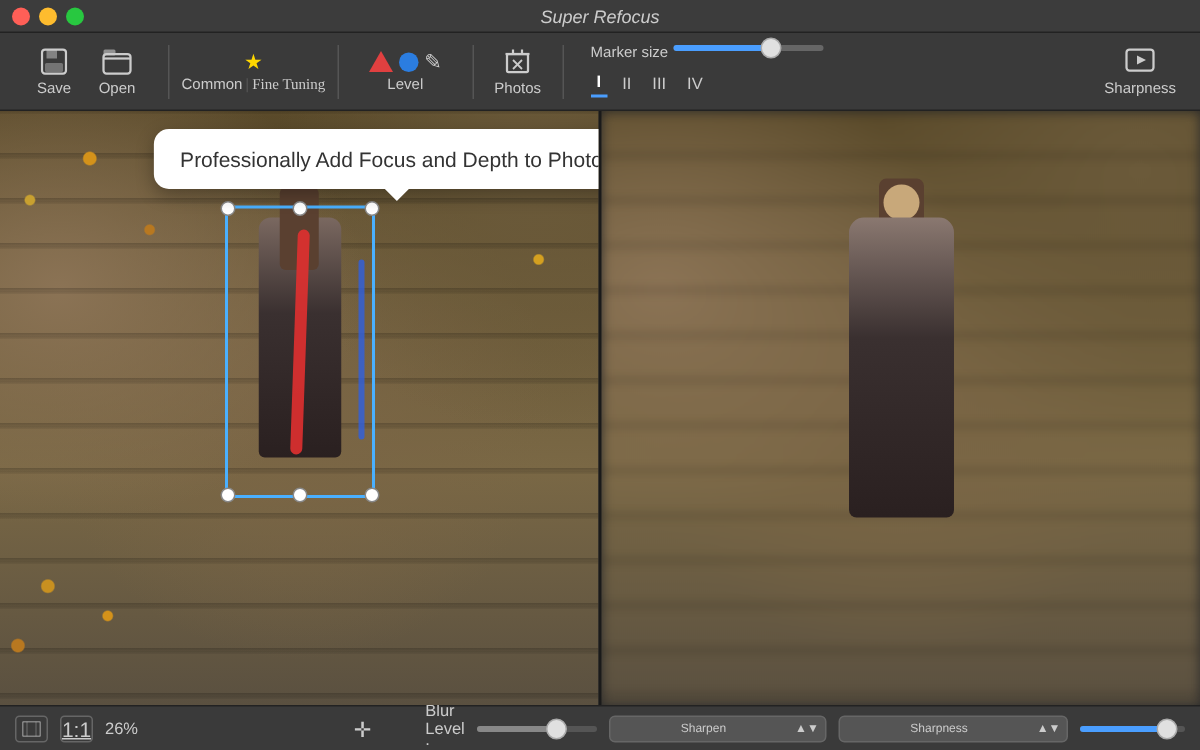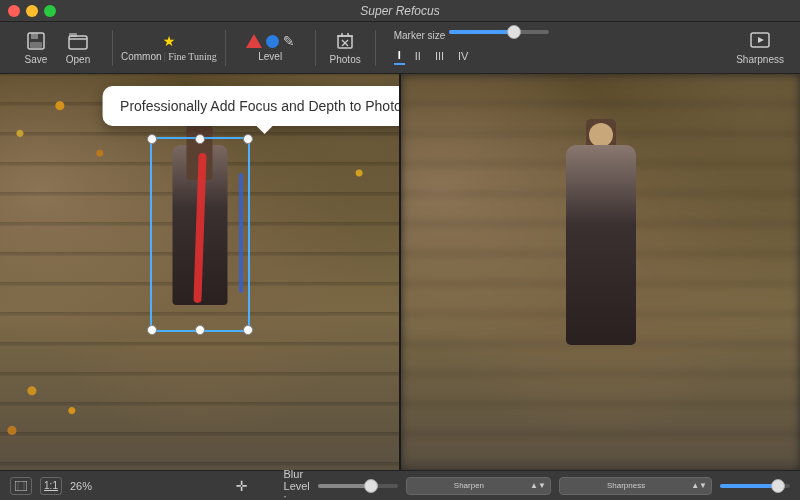--- a/index.html
+++ b/index.html
@@ -658,21 +658,21 @@
 <div class="bottom-bar">
   <div class="bb-left">
     <div class="icon-btn">
       <svg width="12" height="10" viewBox="0 0 12 10">
         <rect x="0" y="0" width="12" height="10" fill="none" stroke="#ccc" stroke-width="1"></rect>
         <line x1="3" y1="0" x2="3" y2="10" stroke="#ccc" stroke-width="0.5" opacity="0.5"></line>
         <line x1="9" y1="0" x2="9" y2="10" stroke="#ccc" stroke-width="0.5" opacity="0.5"></line>
       </svg>
     </div>
     <div class="icon-btn">
-      <span style="font-size:10px;text-decoration:underline;">1:1</span>
+      <span style="font-size:14px;text-decoration:underline;">1:1</span>
     </div>
     <span class="zoom-label">26%</span>
     <div style="flex:1;"></div>
     <div class="move-icon">✛</div>
   </div>
 
   <div class="bb-right">
     <span class="blur-label">Blur Level :</span>
     <div style="position:relative; display:inline-block;">
       <div class="blur-slider">

